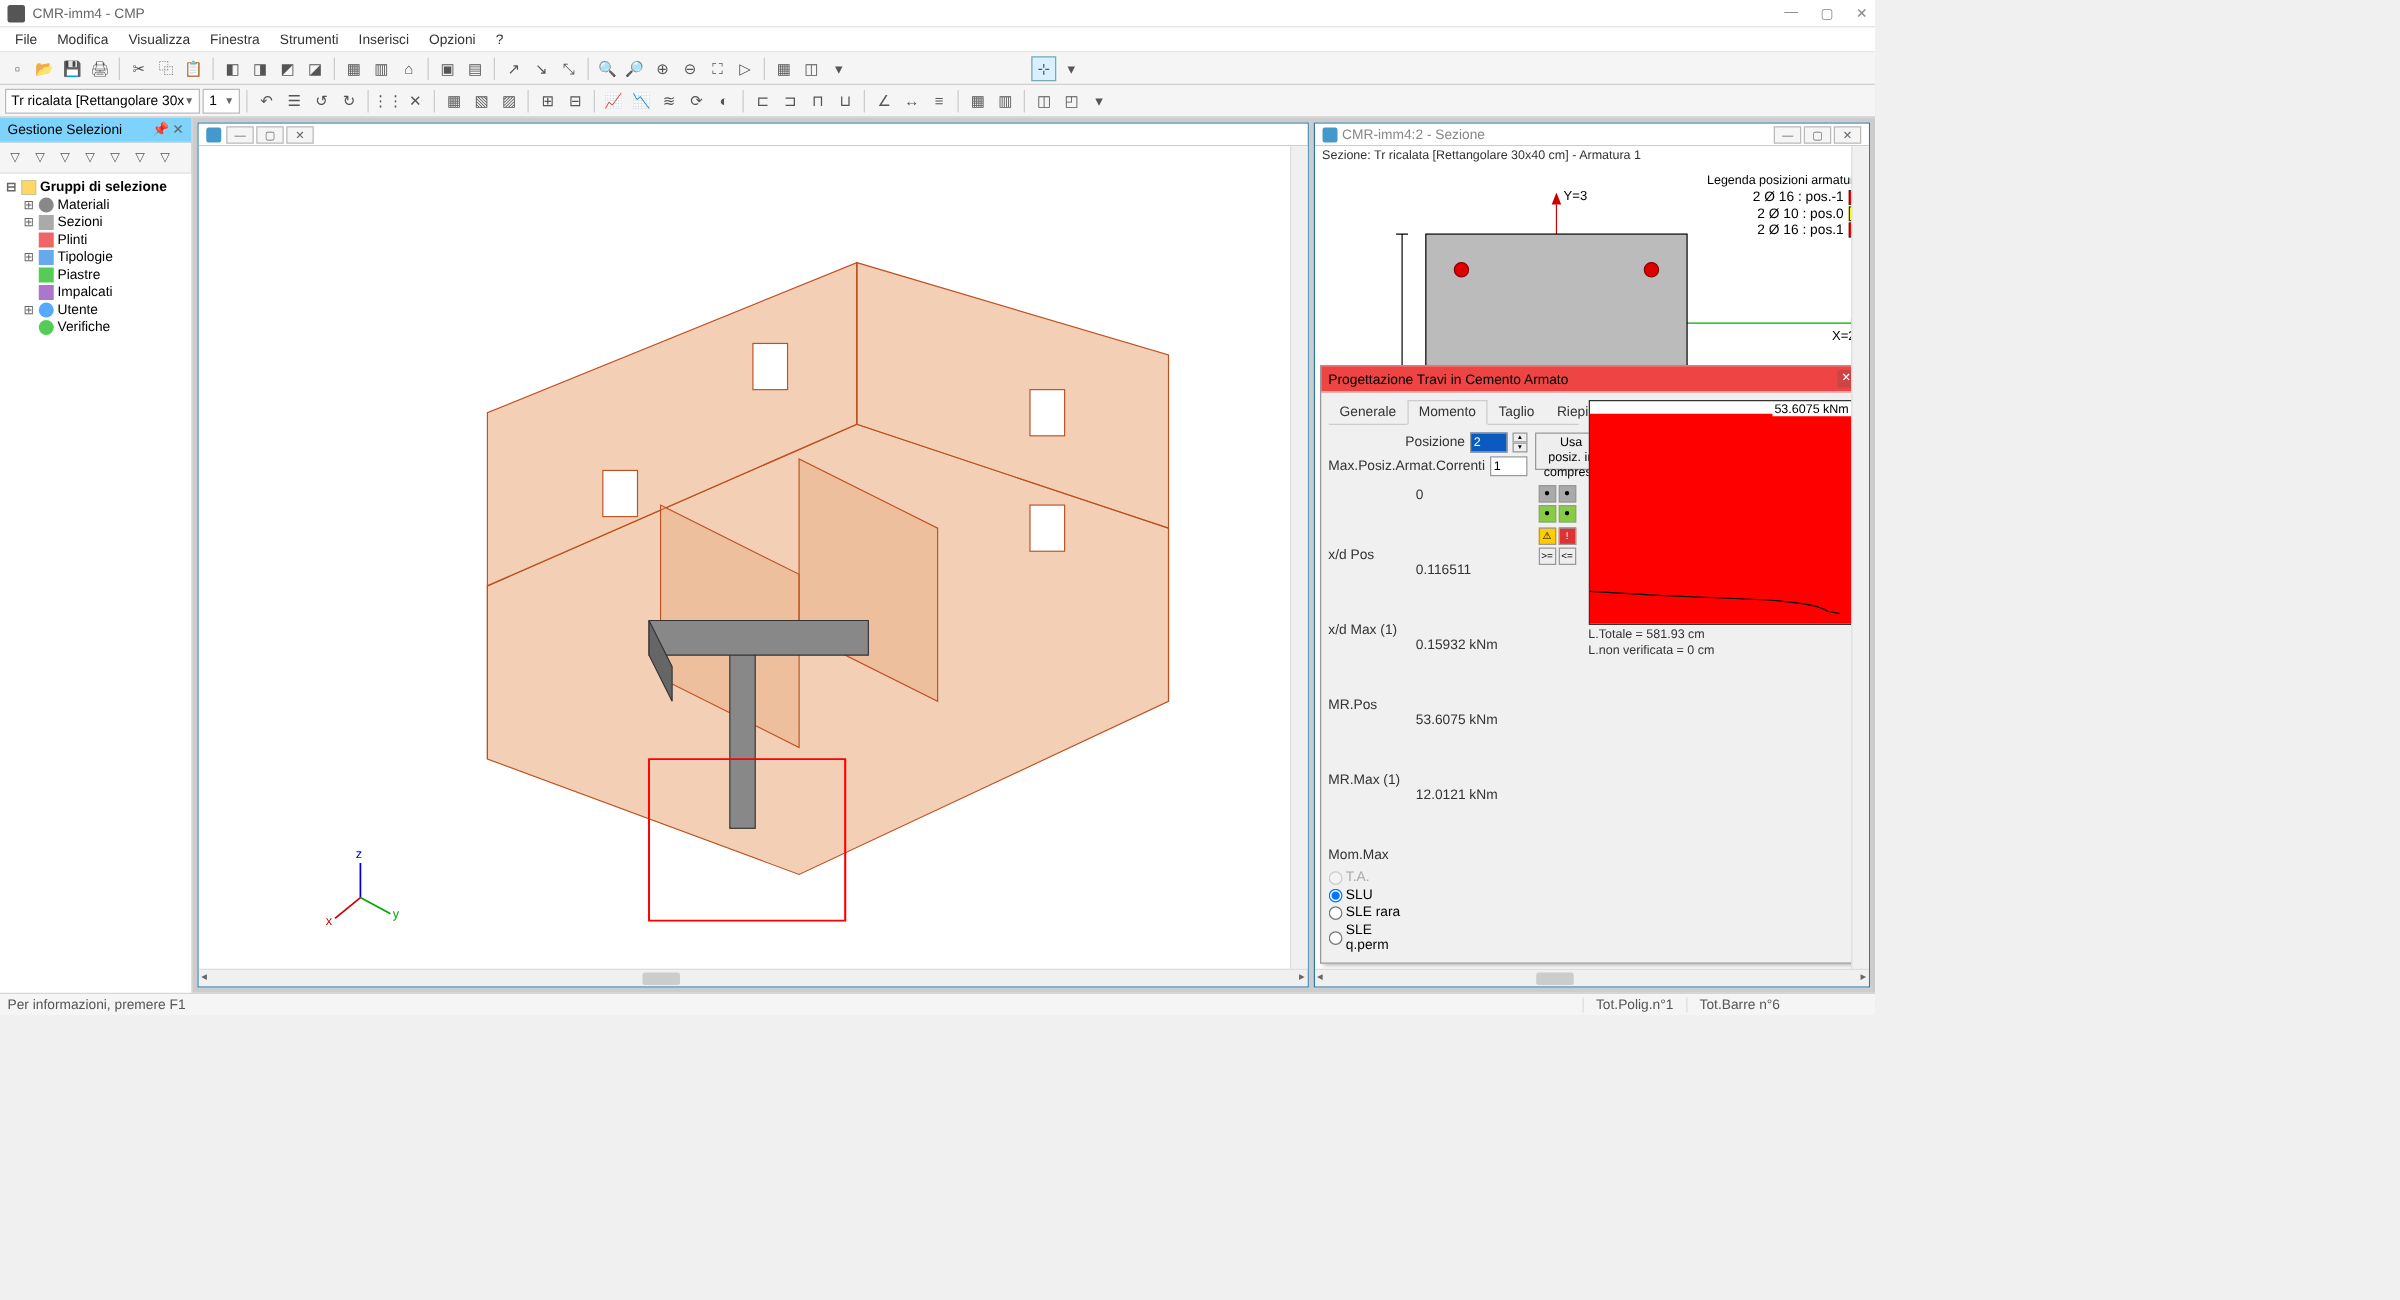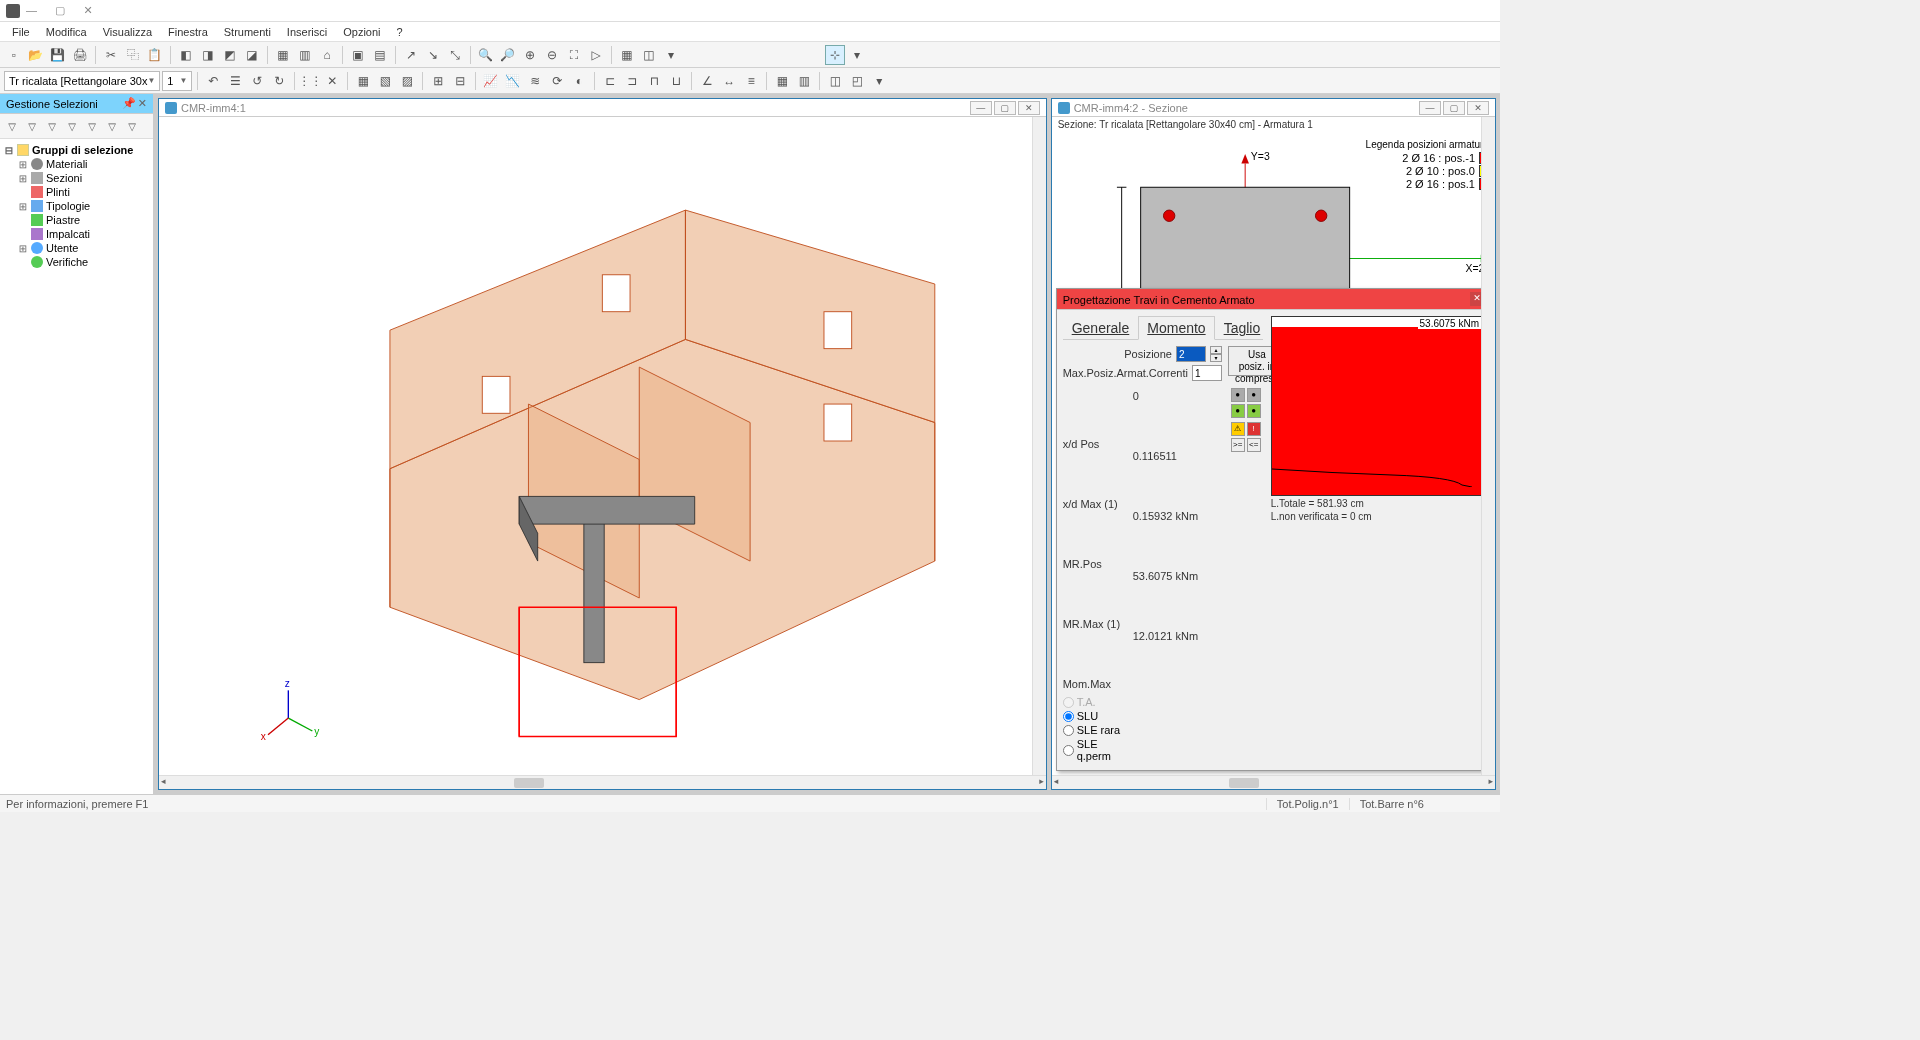--- a/index.html
+++ b/index.html
@@ -77,21 +77,21 @@
 .section-label { font-size: 10px; padding: 2px 6px; color: #333; }
 
 
 .dialog { position: absolute; left: 4px; bottom: 4px; right: 4px; background: #f0f0f0; border: 1px solid #999; box-shadow: 2px 2px 4px rgba(0,0,0,0.3); }
 .dialog-title { background: #ef4444; padding: 3px 6px; display: flex; justify-content: space-between; align-items: flex-end; border-bottom: 1px solid #ccc; }
 .dialog-title .close { width: 14px; height: 14px; background: #c44; color: #fff; text-align: center; line-height: 13px; font-size: 9px; }
 .dialog-body { display: flex; padding: 6px; gap: 8px; }
 .dialog-left { width: 200px; }
 .dialog-right { flex: 1; }
 .tabs { display: flex; border-bottom: 1px solid #ccc; margin-bottom: 6px; }
-.tab { padding: 3px 8px; font-size: 14px; color: #333; border: 1px solid transparent; border-bottom: none; text-decoration: underline; }
+.tab { padding: 3px 8px; font-size: 11px; color: #333; border: 1px solid transparent; border-bottom: none; }
 .tab.active { background: #f0f0f0; border-color: #ccc; border-bottom: 1px solid #f0f0f0; margin-bottom: -1px; }
 .formrow { display: flex; align-items: center; gap: 4px; margin-bottom: 3px; font-size: 10px; }
 .formrow label { flex: 1; text-align: right; color: #333; }
 .formrow input[type="text"] { width: 30px; height: 16px; border: 1px solid #999; padding: 0 2px; font-size: 10px; }
 .formrow input.sel { background: #0a5ac0; color: #fff; }
 .spinner { display: flex; flex-direction: column; }
 .spinner span { width: 12px; height: 8px; border: 1px solid #999; background: #eee; font-size: 6px; text-align: center; line-height: 6px; }
 .btn { padding: 2px 6px; border: 1px solid #999; background: #eee; font-size: 10px; text-align: center; margin-bottom: 3px; }
 .info-table { font-size: 10px; margin: 6px 0; }
 .info-table .row { display: flex; }
@@ -120,20 +120,21 @@
 
 
 .status-icons { display: grid; grid-template-columns: 14px 14px; gap: 2px; margin-bottom: 4px; }
 .status-icons span { width: 14px; height: 14px; border: 1px solid #999; background: #eee; font-size: 8px; text-align: center; line-height: 12px; }
 </style>
 </head>
 <body>
 
 <div class="titlebar">
   <div class="app-icon"></div>
+  <div class="title">CMR-imm4 - CMP</div>
   <div class="winbtns">
     <span>—</span>
     <span>▢</span>
     <span>✕</span>
   </div>
 </div>
 
 <div class="menubar">
   <span>File</span>
   <span>Modifica</span>
@@ -302,21 +303,20 @@
           </div>
       </div>
     </div>
   </div>
 
   <div class="viewports">
 
     <div class="subwin left">
       <div class="subwin-title">
         <span class="icon3d"></span>
-        <span class="name">CMR-imm4:1</span>
         <div class="winctrl">
           <span>—</span>
           <span>▢</span>
           <span>✕</span>
         </div>
       </div>
       <div class="subwin-body">
         <div class="model3d">
           <svg viewBox="0 0 800 680">
 

